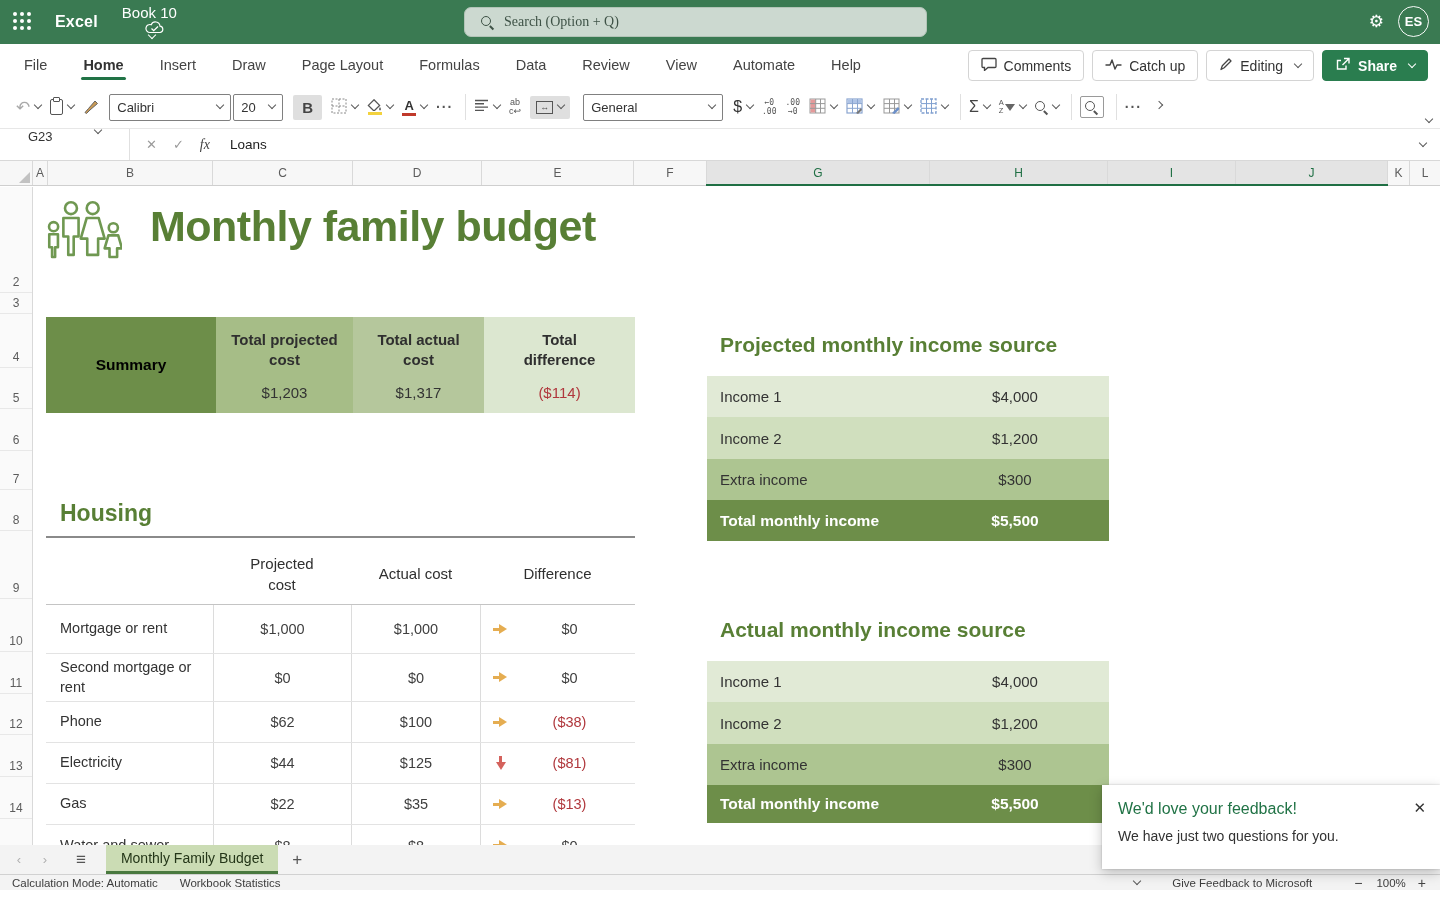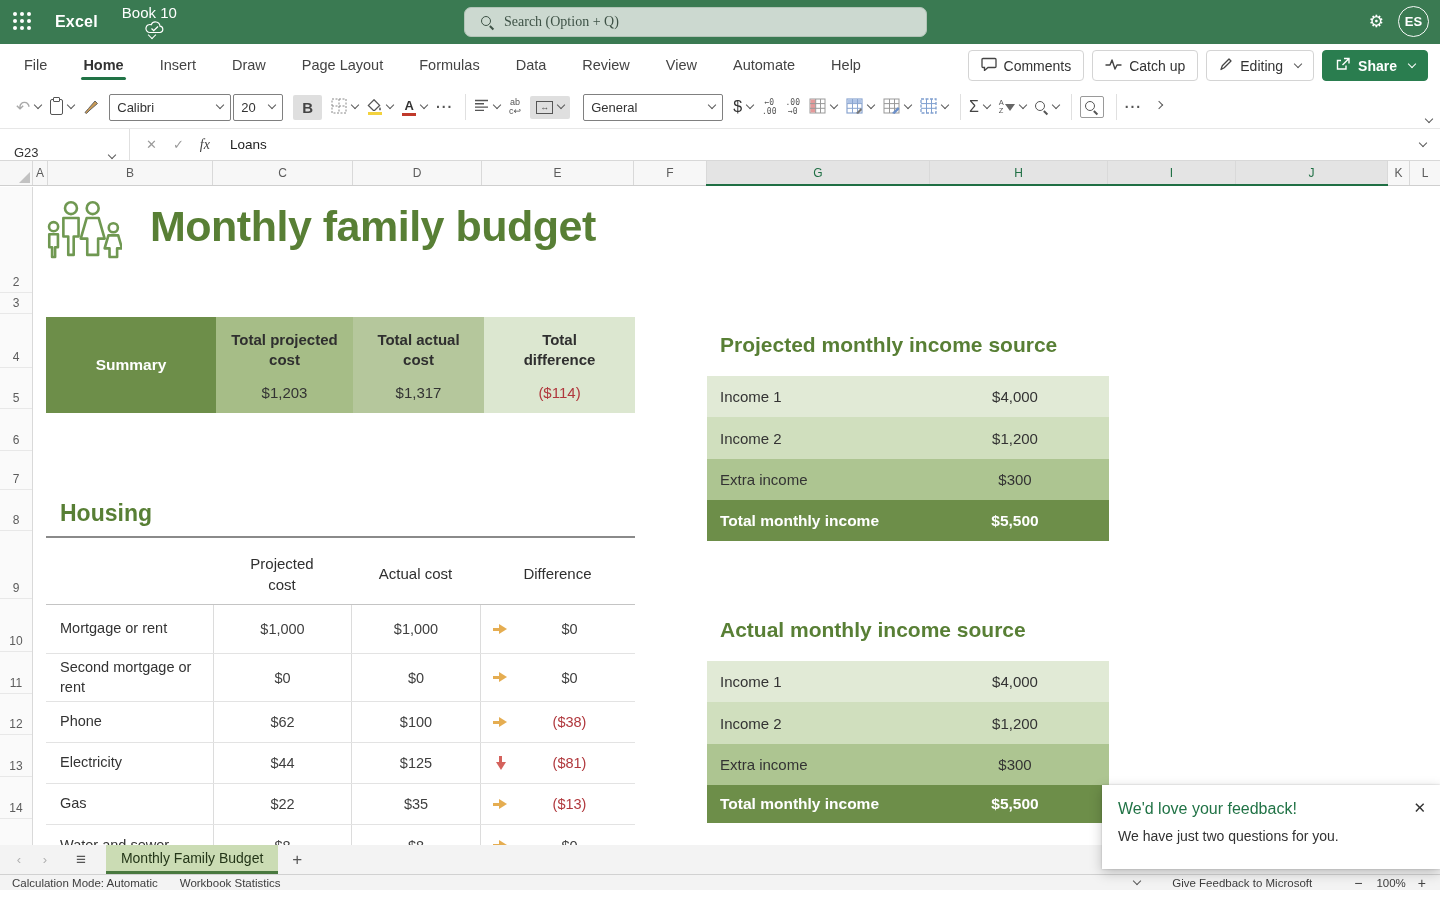--- a/index.html
+++ b/index.html
@@ -54,21 +54,21 @@
   .funnel { width:0; height:0; border-left:5px solid transparent; border-right:5px solid transparent; border-top:7px solid #666; display:inline-block; }
   .framedmag { width:24px; height:22px; border:1px solid #9a9a9a; border-radius:2px; display:flex; align-items:center; justify-content:center; }
   .dots { font-size:14px; font-weight:700; color:#555; letter-spacing:1px; }
   #ribcollapse { position:absolute; right:8px; top:116px; }
   .wrapic { display:flex; flex-direction:column; align-items:center; line-height:1; color:#555; }
   .wrapic .t { font-size:9px; } .wrapic .b { font-size:9px; }
   .mergeic { width:17px; height:13px; border:1.5px solid #555; display:flex; align-items:center; justify-content:center; font-size:9px; color:#555; }
 
   
   #fbar { position:absolute; left:0; top:128px; width:1440px; height:32px; background:#fff; border-top:1px solid #e7e7e7; display:flex; align-items:center; }
-  #namebox { width:130px; height:100%; border-right:1px solid #e0e0e0; display:flex; align-items:flex-end; justify-content:space-between; padding:0 14px; font-size:13px; color:#333; cursor:pointer; }
+  #namebox { width:130px; height:100%; border-right:1px solid #e0e0e0; display:flex; align-items:flex-start; justify-content:space-between; padding:0 28px; font-size:13px; color:#333; cursor:pointer; }
   .fico { color:#9a9a9a; font-size:13px; margin-left:16px; cursor:pointer; }
   .fx { font-family:"Liberation Serif",serif; font-style:italic; font-size:14px; color:#444; margin-left:16px; }
   #fcontent { font-size:13.5px; color:#222; margin-left:20px; flex:1; }
   #fexpand { margin-right:14px; }
 
   
   #colheads { position:absolute; left:0; top:160px; width:1440px; height:26px; background:#f7f7f7; border-top:1px solid #d8d8d8; border-bottom:1px solid #cfcfcf; display:flex; font-size:12px; color:#5c5c5c; }
   .corner { width:33px; position:relative; border-right:1px solid #d9d9d9; cursor:pointer; }
   .corner:after { content:""; position:absolute; right:2px; bottom:2px; width:0; height:0; border-bottom:11px solid #c2c2c2; border-left:11px solid transparent; }
   .colcell { display:flex; align-items:center; justify-content:center; border-right:1px solid #d9d9d9; cursor:pointer; position:relative; }
@@ -78,21 +78,21 @@
   
   #gutter { position:absolute; left:0; top:187px; width:33px; height:658px; background:#fafafa; border-right:1px solid #d9d9d9; }
   .rowcell { position:absolute; left:0; width:32px; display:flex; align-items:flex-end; justify-content:center; font-size:12px; color:#5c5c5c; border-bottom:1px solid #e8e8e8; padding-bottom:3px; cursor:pointer; }
 
   
   #sheet { position:absolute; left:33px; top:187px; width:1407px; height:658px; background:#fff; overflow:hidden; }
   #bigtitle { position:absolute; left:117px; top:15px; font-size:43px; font-weight:700; color:#587f35; letter-spacing:-.5px; cursor:cell; }
   #famicon { position:absolute; left:13px; top:12px; }
 
   #summary { position:absolute; left:13px; top:130px; width:589px; height:96px; display:grid; grid-template-columns:170px 137px 131px 151px; cursor:cell; }
-  .sumlabel { background:#6d8e49; color:#ffffff; font-size:15.5px; font-weight:600; display:flex; align-items:center; justify-content:center; }
+  .sumlabel { background:#6d8e49; color:#000000; font-size:15.5px; font-weight:600; display:flex; align-items:center; justify-content:center; }
   .sumcol { display:flex; flex-direction:column; justify-content:space-between; padding:13px 6px 12px; text-align:center; }
   .sumcol .h { font-size:15px; font-weight:600; color:#2f2f2f; line-height:1.3; width:110px; margin:0 auto; }
   .sumcol .v { font-size:15px; color:#333; }
   .c2 { background:#a6bd87; } .c3 { background:#b5c79c; } .c4 { background:#dce7d0; }
   [data-neg="true"] { color:#b0383d !important; }
 
   .inctitle { position:absolute; font-size:21px; font-weight:700; color:#587f35; cursor:cell; }
   .inctable { position:absolute; width:402px; cursor:cell; }
   .incrow { display:flex; align-items:center; }
   .incrow .l { flex:1; padding-left:13px; font-size:15px; color:#333; }

